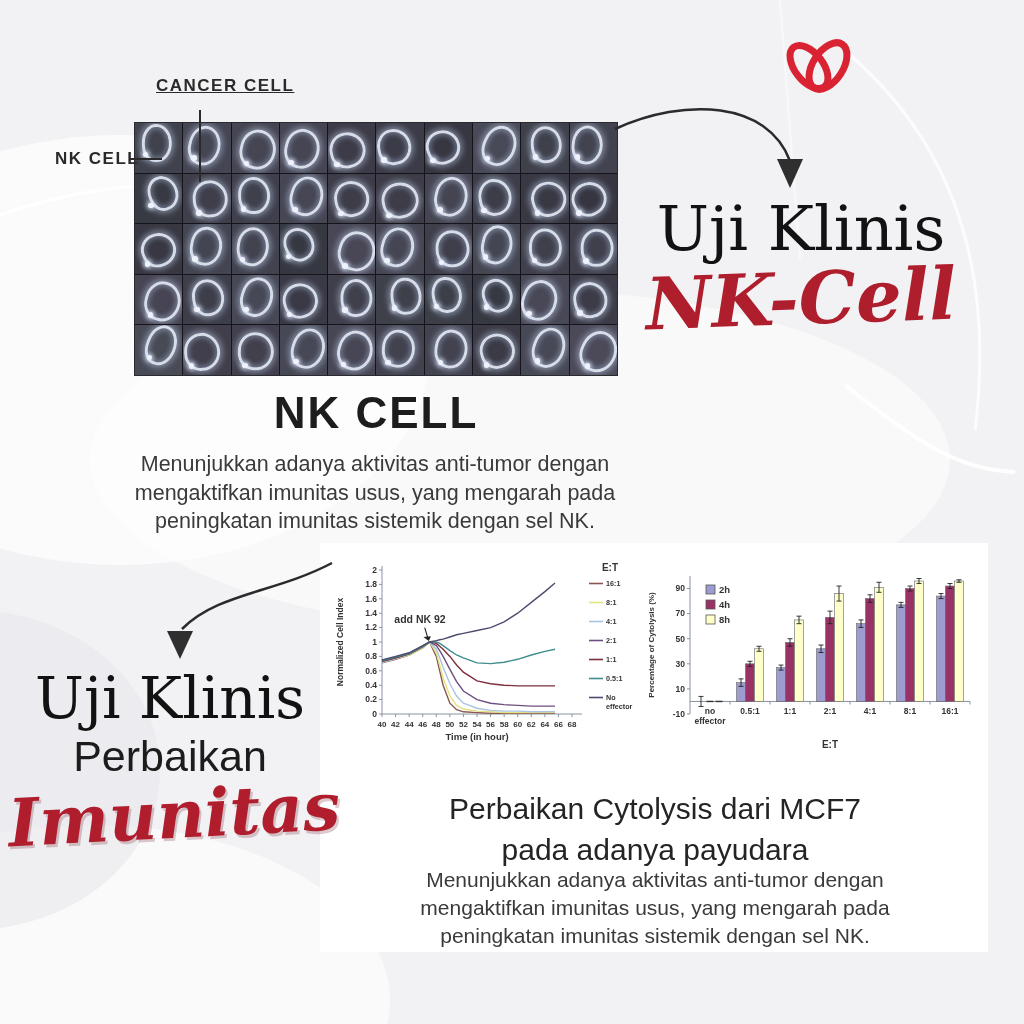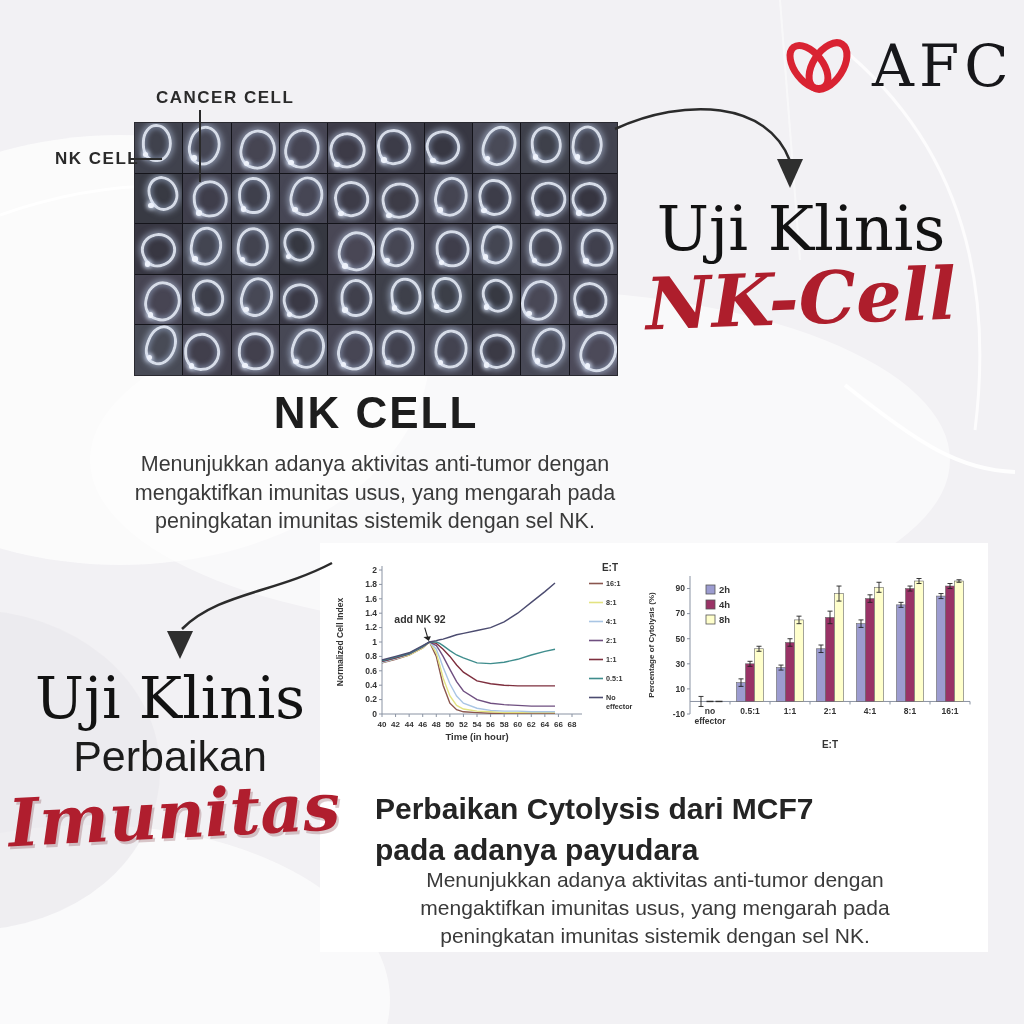--- a/index.html
+++ b/index.html
@@ -32,22 +32,22 @@
   .script-red2{font-family:"DejaVu Serif",serif;font-style:italic;font-weight:700;font-size:66px;
     color:#b01e2e;line-height:1.0;margin-top:2px;transform:rotate(-3deg);
     text-shadow:2px 3px 0 rgba(96,12,24,.22);}
   
   .nk-title{position:absolute;left:101px;top:388px;width:550px;text-align:center;
     font-size:44px;font-weight:600;letter-spacing:2px;color:#1d1d1d;}
   .desc{position:absolute;text-align:center;font-size:21.5px;color:#3a3a3a;line-height:1.33;font-weight:500;}
   .desc-top{left:75px;top:450px;width:600px;}
   
   .card{position:absolute;left:320px;top:543px;width:668px;height:409px;background:#ffffff;}
-  .card-title{position:absolute;left:375px;top:788px;width:590px;text-align:left;
-    font-size:30px;font-weight:700;color:#242424;line-height:1.38;}
+  .card-title{position:absolute;left:360px;top:788px;width:590px;text-align:center;
+    font-size:30px;font-weight:400;color:#242424;line-height:1.38;}
   .desc-card{left:355px;top:866px;width:600px;font-size:21px;}
   .chart{position:absolute;}
   #line-chart{left:332px;top:556px;}
   #bar-chart{left:644px;top:566px;}
   .arrow{position:absolute;}
 </style>
 </head>
 <body>
 
 <div class="canvas">
@@ -63,21 +63,20 @@
     <path d="M 780,0 L 800,260" stroke="#ffffff" stroke-width="2" opacity="0.5"></path>
   </svg>
 
   <div class="logo">
     <svg width="92" height="80" viewBox="0 0 92 80">
       <g fill="none" stroke="#d92332" stroke-width="7" stroke-linecap="round">
         <ellipse cx="37" cy="41" rx="14" ry="25" transform="rotate(-38 37 41)"></ellipse>
         <ellipse cx="56" cy="40" rx="15" ry="26" transform="rotate(33 56 40)"></ellipse>
       </g>
     </svg>
-    <span class="brand">AFC</span>
   </div>
 
   <div class="micro" id="micro-grid">
       <div class="tile" style="background: rgb(64, 66, 77);">
         <div class="ring" style="width: 50%; height: 64.0847%; transform: translate(-50%, -50%) translate(-2.29031px, -4px) rotate(0.291061deg);"></div>
         <div class="dot" style="left: 16.8011%; top: 58%;"></div>
       </div>
       <div class="tile" style="background: rgb(69, 70, 83);">
         <div class="ring" style="width: 55.2098%; height: 67.9025%; transform: translate(-50%, -50%) translate(-2.46083px, -1.39511px) rotate(13.4148deg);"></div>
         <div class="dot" style="left: 16.4885%; top: 65.1635%;"></div>
@@ -268,21 +267,21 @@
       </div>
       <div class="tile" style="background: rgb(72, 73, 86);">
         <div class="ring" style="width: 55.6501%; height: 70.1632%; transform: translate(-50%, -50%) translate(4.00627px, -1.17493px) rotate(21.1861deg);"></div>
         <div class="dot" style="left: 28.3448%; top: 65.7689%;"></div>
       </div>
       <div class="tile" style="background: rgb(76, 74, 89);">
         <div class="ring" style="width: 63.1951%; height: 71.8668%; transform: translate(-50%, -50%) translate(5.66563px, 2.59757px) rotate(27.042deg);"></div>
         <div class="dot" style="left: 31.387%; top: 76.1433%;"></div>
       </div>
     </div>
-  <div class="ptr-label" style="left:156px;top:88px;">CANCER CELL</div>
+  <div class="ptr-label" style="left:156px;top:76px;text-decoration:underline;">CANCER CELL</div>
   <div class="vline" style="left:199px;top:110px;height:72px;"></div>
   <div class="ptr-label" style="left:55px;top:149px;">NK CELL</div>
   <div class="hline" style="left:130px;top:158px;width:32px;"></div>
 
   <svg class="arrow" style="left:590px;top:95px;" width="230" height="120" viewBox="0 0 230 120">
     <path d="M 25,34 C 95,2 178,6 200,66" stroke="#2b2b2b" stroke-width="2.5" fill="none"></path>
     <polygon points="187,64 213,64 200,93" fill="#2f2f2f"></polygon>
   </svg>
 
   <div class="headline-right">

